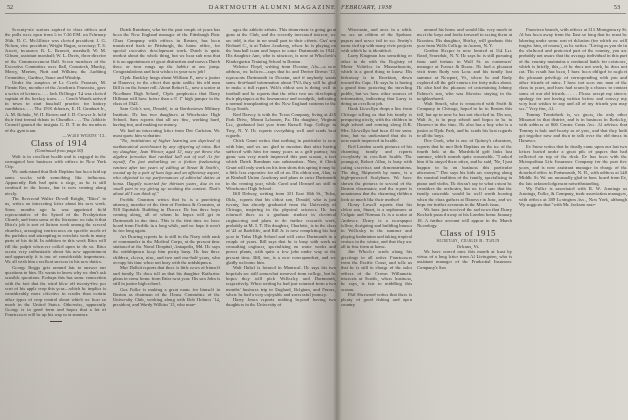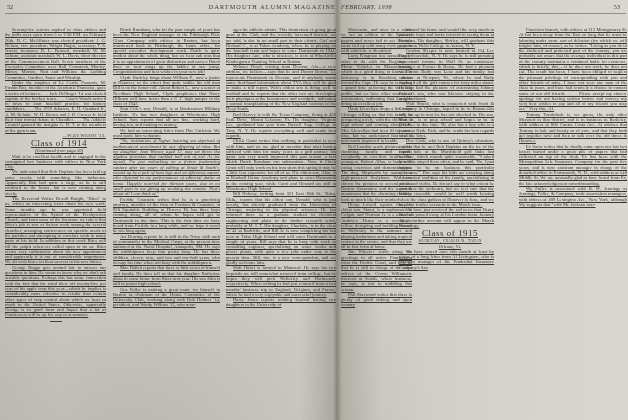--- a/index.html
+++ b/index.html
@@ -22,27 +22,26 @@
   .pn-right{position:absolute;left:620px;top:0;transform:translateX(-100%);}
   .headrule{position:absolute;top:13px;height:1px;background:#565349;opacity:.55;}
   .hr-left{left:5px;width:330px;}
   .hr-right{left:340px;width:286px;}
   
   .col{
     position:absolute;top:27px;height:381px;overflow:hidden;
     font-size:4.6px;line-height:5.3px;letter-spacing:.02px;
     color:#38362f;text-align:justify;
     filter:blur(.17px);
-    text-decoration:underline;
   }
   .l0{left:5px;width:101px;}
   .l1{left:113px;width:107px;}
   .l2{left:226px;width:110px;}
   .r0{left:341px;width:71px;}
-  .r1{left:399px;width:95px;}
+  .r1{left:417px;width:95px;}
   .r2{left:519px;width:108px;}
   .col p{margin:0;text-indent:7px;}
   .col p.pi{font-style:italic;}
   .sig{margin:1px 0 2px;text-align:right;font-variant:small-caps;letter-spacing:.3px;}
   .h{margin:6px 0 1px;text-align:center;font-size:9px;line-height:10px;letter-spacing:.5px;font-weight:400;color:#33312b;text-indent:0;}
   .cont{margin:0 0 2px;text-align:center;font-style:italic;text-indent:0;}
   .sec{margin:0;text-align:center;font-variant:small-caps;letter-spacing:.35px;text-indent:0;}
   .loc{margin:0 0 2px;text-align:center;text-indent:0;}
   .rule{width:12px;height:1px;background:#4a473f;margin:3px auto 2px;}
 </style>

